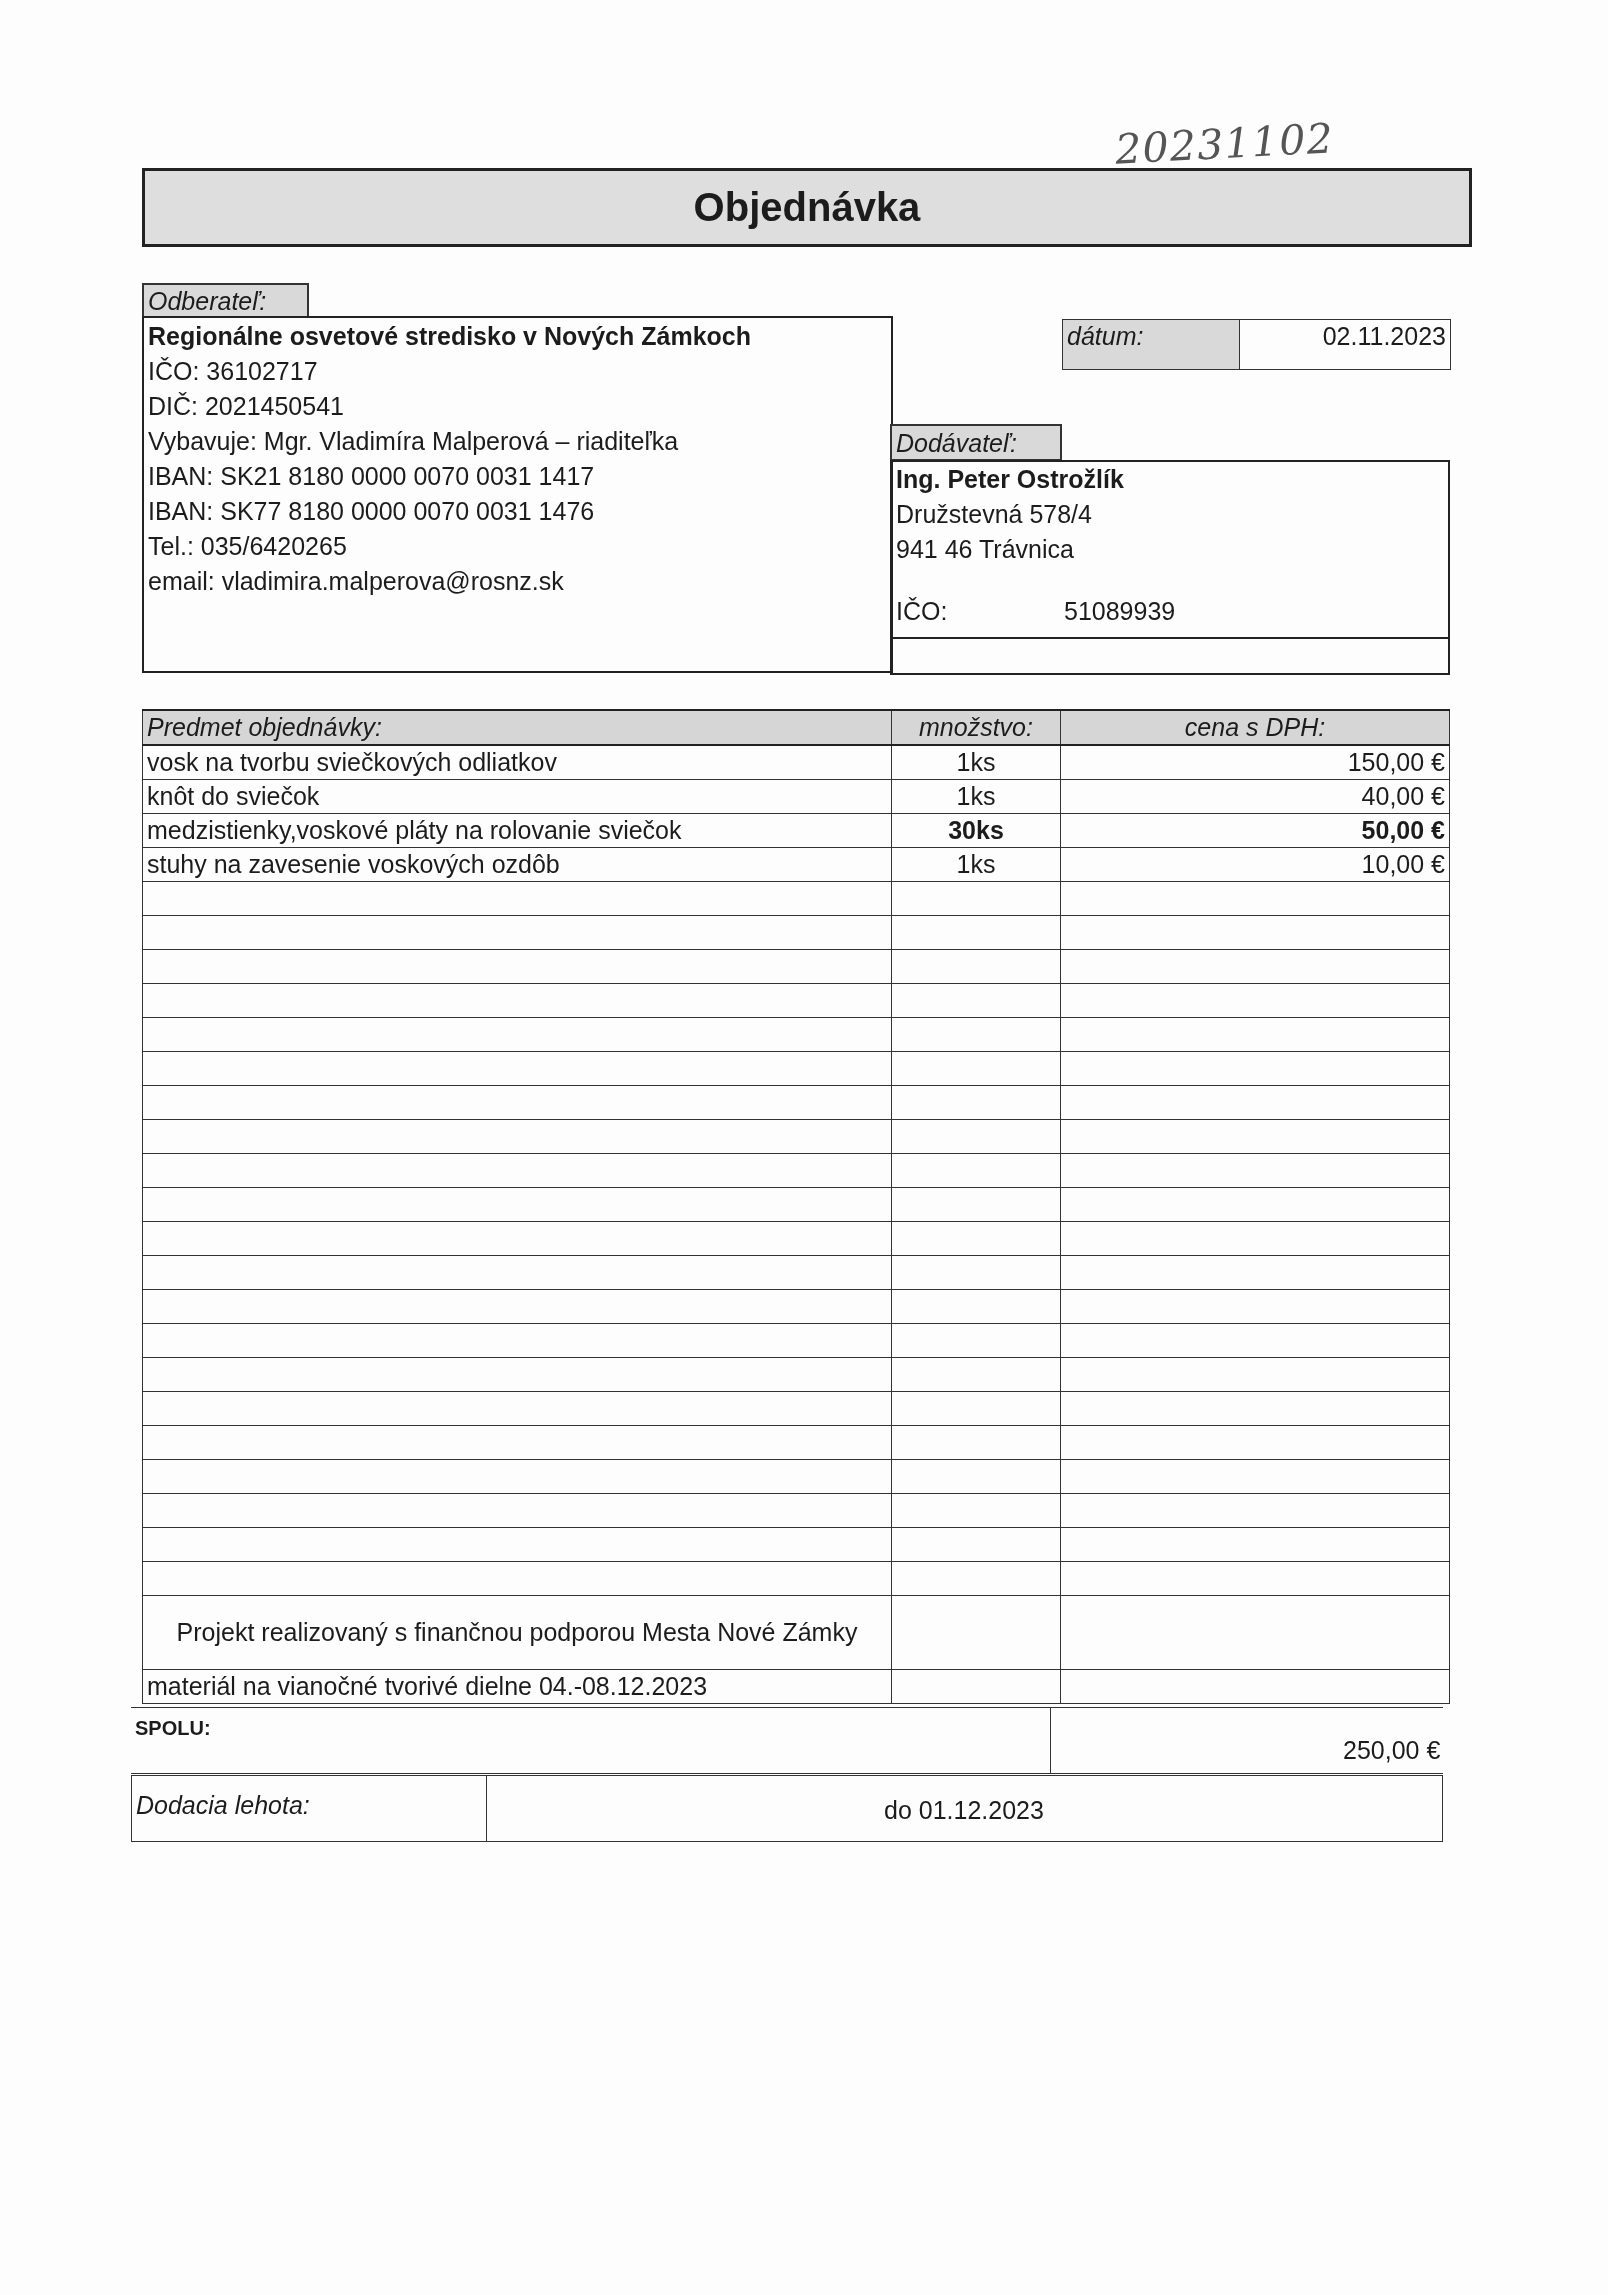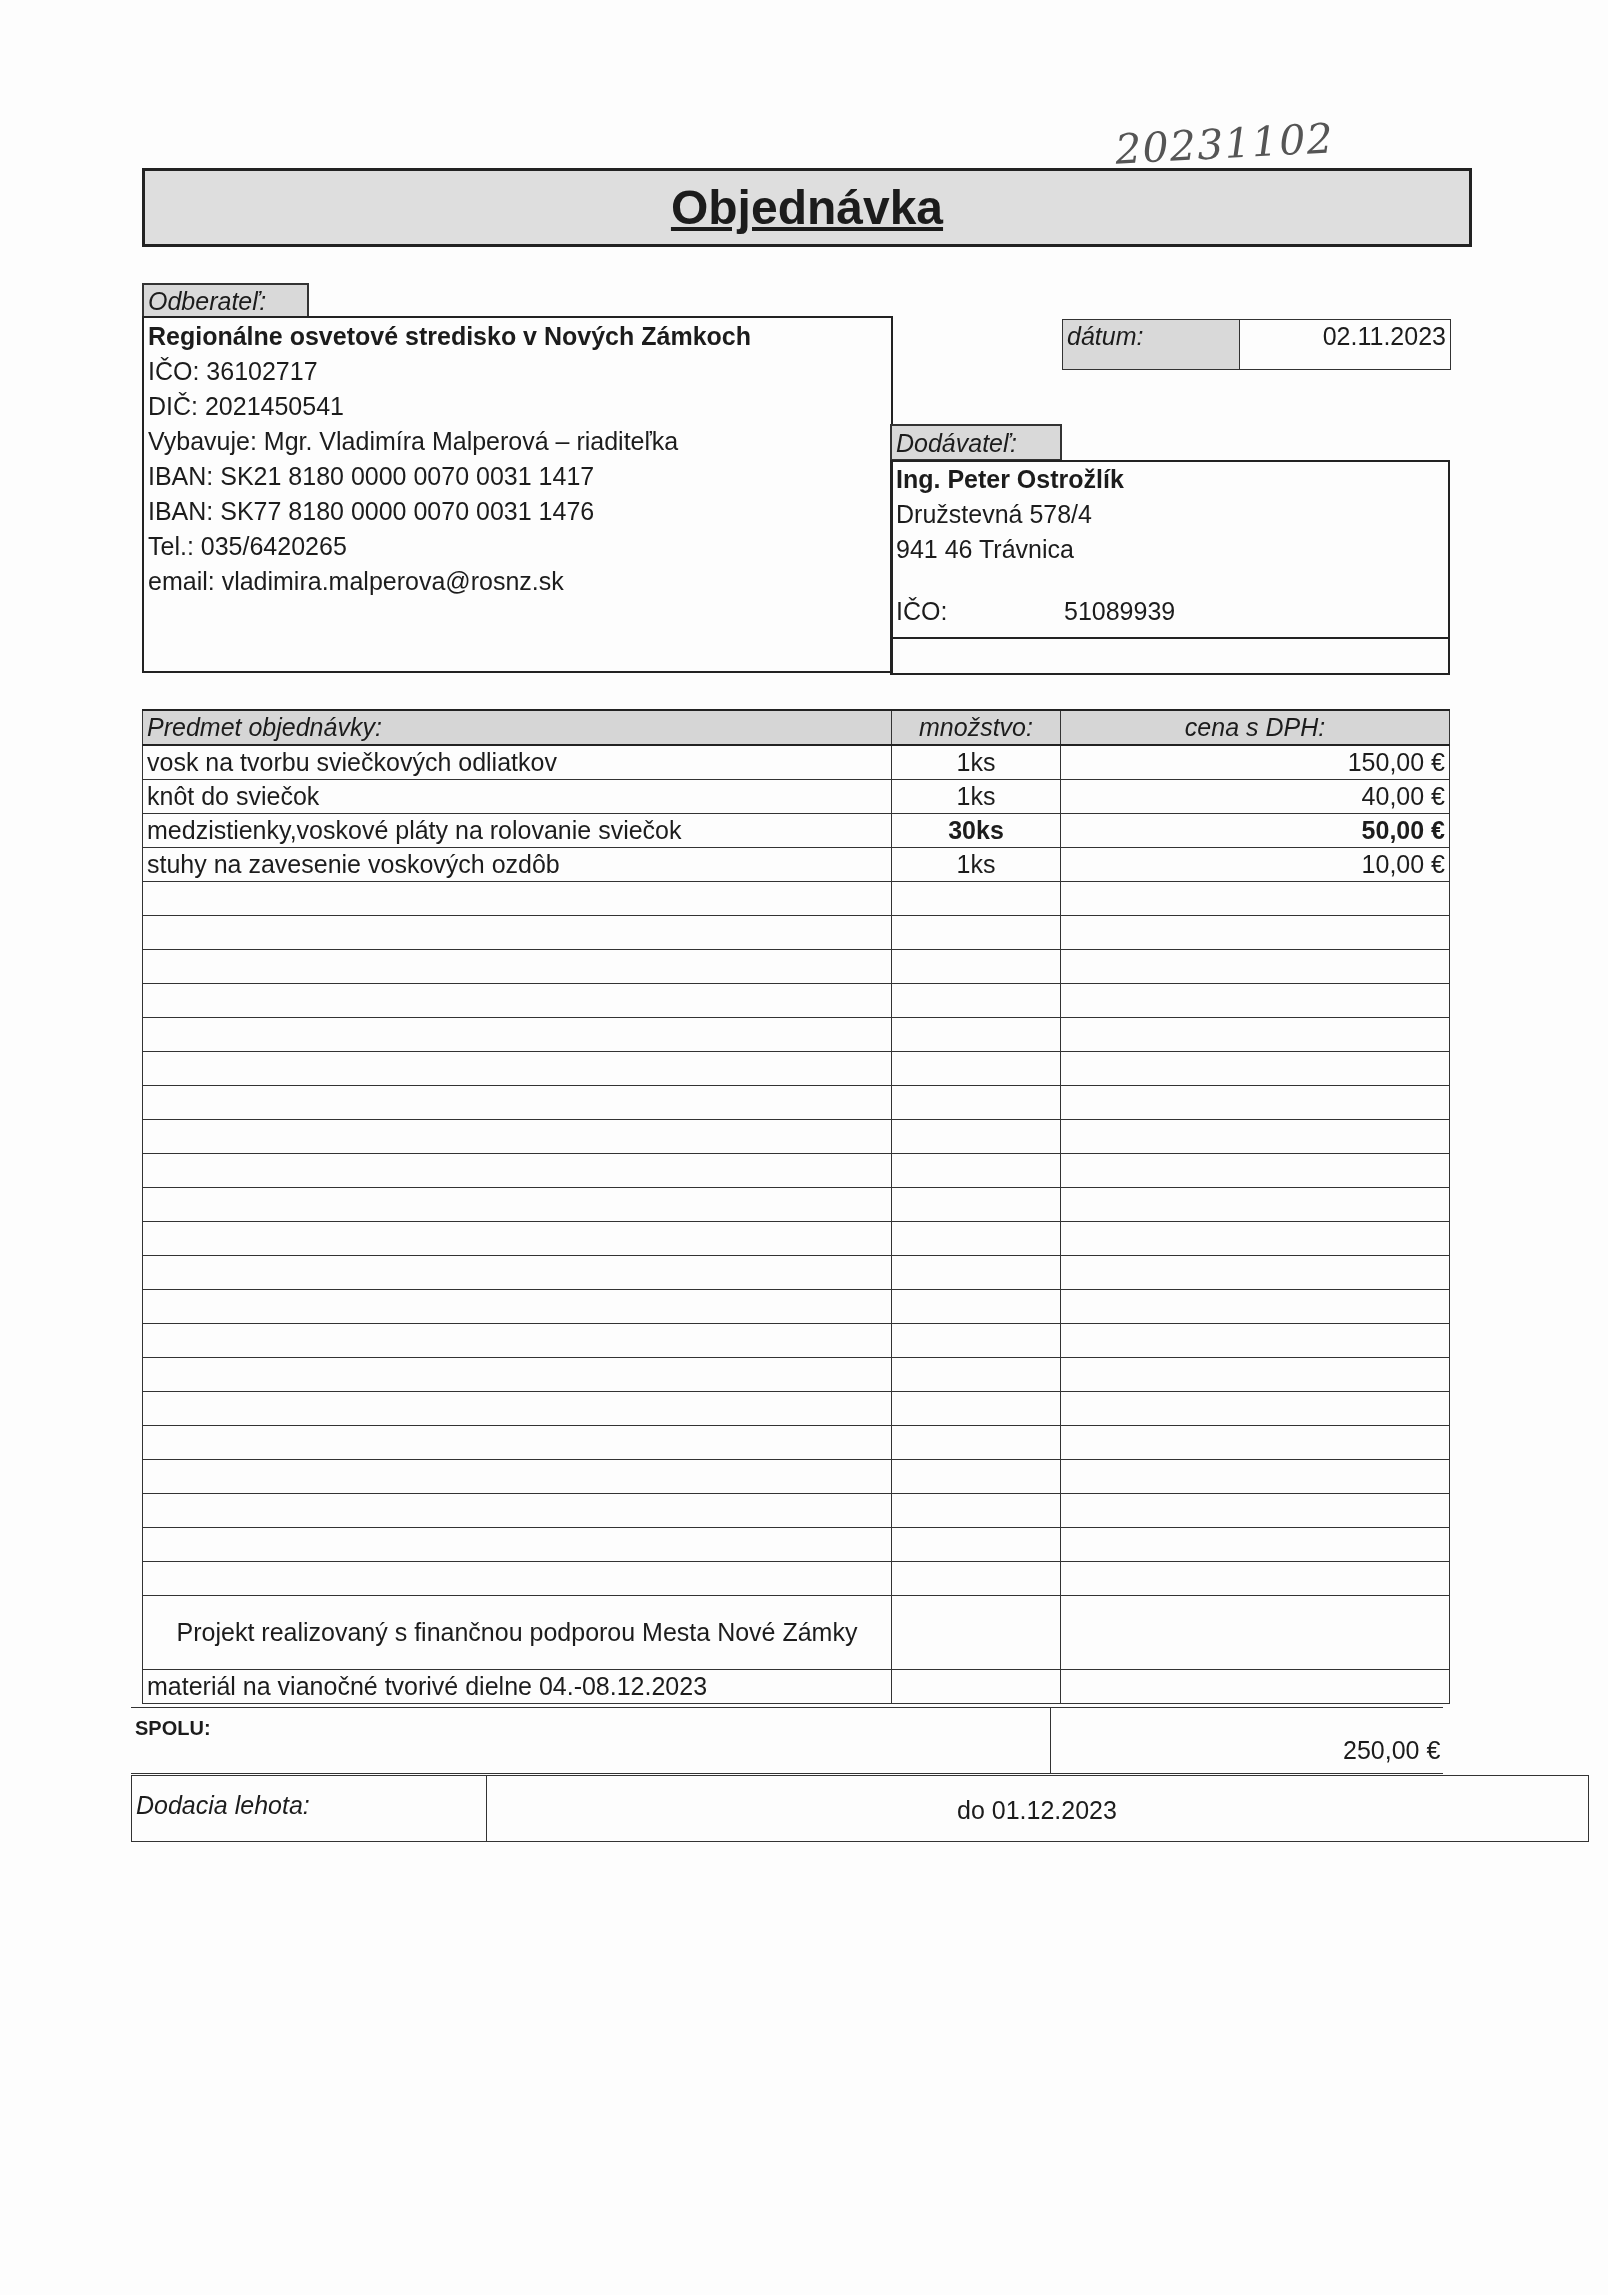--- a/index.html
+++ b/index.html
@@ -3,36 +3,36 @@
 <meta charset="utf-8">
 <style>
   html, body { margin:0; padding:0; }
   body { width:1609px; height:2295px; background:#fdfdfd; position:relative; overflow:hidden;
          font-family:"Liberation Sans", sans-serif; color:#1c1c1c; }
   .abs { position:absolute; box-sizing:border-box; }
   .shade { background:#d9d9d9; }
   .handwritten { font-family:"DejaVu Serif", serif; font-style:italic; font-size:41px; color:#555;
                  letter-spacing:1.3px; transform:rotate(-3deg); }
   .title-box { border:3.3px solid #222; background:#dedede; display:flex; align-items:center; justify-content:center; }
-  .title-box span { font-size:48px; font-weight:bold;text-decoration:underline; }
+  .title-box span { font-size:40px; font-weight:bold; }
   .label { font-style:italic; font-size:25px; padding:2.7px 4px; border:2px solid #333; border-right-width:2px; }
   .box { border:2.7px solid #222; }
   .line { font-size:25px; line-height:35px; padding-left:4px; white-space:nowrap; }
   .bold { font-weight:bold; }
   table.items { position:absolute; left:142px; top:709px; width:1308px; border-collapse:collapse; }
   table.items td { border-left:1.3px solid #333; border-right:1.3px solid #333; border-bottom:1.3px solid #333;
                    height:33px; font-size:25px; padding:0 4px; line-height:33px; white-space:nowrap; }
   table.items tr.head td { background:#d6d6d6; font-style:italic; border-top:2.7px solid #222; border-bottom:2px solid #222; }
   table.items td.c1 { width:740px; }
   table.items td.c2 { width:160px; text-align:center; }
   table.items td.c3 { text-align:right; }
   table.items tr.strong td { font-weight:bold; }
   .project td.c1 { text-align:center; white-space:normal !important; line-height:31px !important; height:73px !important; }
   .sum { left:131px; top:1773px; width:1312px; height:67px; border-top:1.3px solid #333; border-bottom:1.3px solid #333; }
-  .delivery { left:131px; top:1841px; width:1458px; height:67px; border:1.3px solid #333; }
+  .delivery { left:131px; top:1841px; width:1312px; height:67px; border:1.3px solid #333; }
 </style>
 </head>
 <body>
 
 <div class="abs handwritten" style="left:1115px; top:120px;">20231102</div>
 
 <div class="abs title-box" style="left:142px; top:168px; width:1330px; height:79px;">
   <span>Objednávka</span>
 </div>
 

